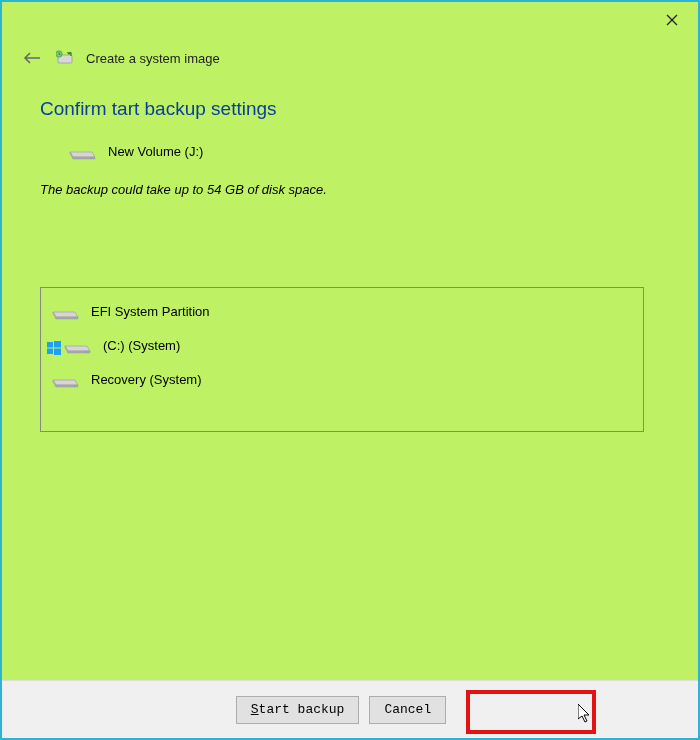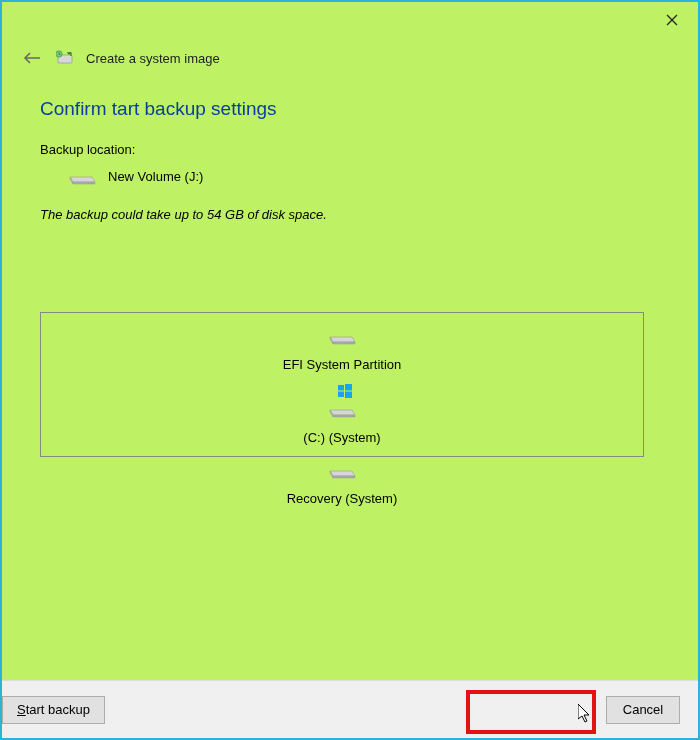--- a/index.html
+++ b/index.html
@@ -95,35 +95,35 @@
     border: 1px solid #888;
     padding: 6px 0;
     width: 604px;
     height: 145px;
   }
   .drive-row {
     display: flex;
     align-items: center;
     gap: 12px;
     padding: 8px 10px;
-    flex-direction: column;
   }
   .footer {
     position: absolute;
     bottom: 0;
     left: 0;
     right: 0;
     height: 58px;
     background: #f0f0f0;
     border-top: 1px solid #ddd;
     display: flex;
     align-items: center;
-    justify-content: space-between;
+    justify-content: center;
     padding-right: 18px;
     gap: 10px;
+    font-family: Liberation Mono, monospace;
   }
   .btn {
     height: 28px;
     min-width: 74px;
     padding: 0 14px;
     background: #e1e1e1;
     border: 1px solid #adadad;
     font-family: inherit;
     font-size: 13px;
     cursor: pointer;
@@ -174,21 +174,20 @@
         <polyline points="12,4 15,4 15,7" fill="none" stroke="#2a7a2a" stroke-width="1.2"></polyline>
         <polyline points="13.2,5.8 15,4 16.6,5.6" fill="none" stroke="#2a7a2a" stroke-width="1.2" transform="rotate(180 14 4.5)"></polyline>
       </svg>
     </span>
     <span class="header-title">Create a system image</span>
   </div>
 
   <div class="content">
     <h1 class="page-title">Confirm tart backup settings</h1>
 
-    <p class="section-label">Backup location:</p>
 
     <div class="location-row">
       <svg class="disk-icon" width="28" height="18" viewBox="0 0 28 18">
         <polygon points="2,10 24,10 27,15 5,15" fill="#d6d6d6" stroke="#999" stroke-width="0.6"></polygon>
         <polygon points="2,10 5,15 5,17 2,12" fill="#bcbcbc" stroke="#999" stroke-width="0.5"></polygon>
         <polygon points="5,15 27,15 27,17 5,17" fill="#aaa" stroke="#999" stroke-width="0.5"></polygon>
         <circle cx="24" cy="16" r="0.8" fill="#6fb96f"></circle>
       </svg>
       <span>New Volume (J:)</span>
     </div>

